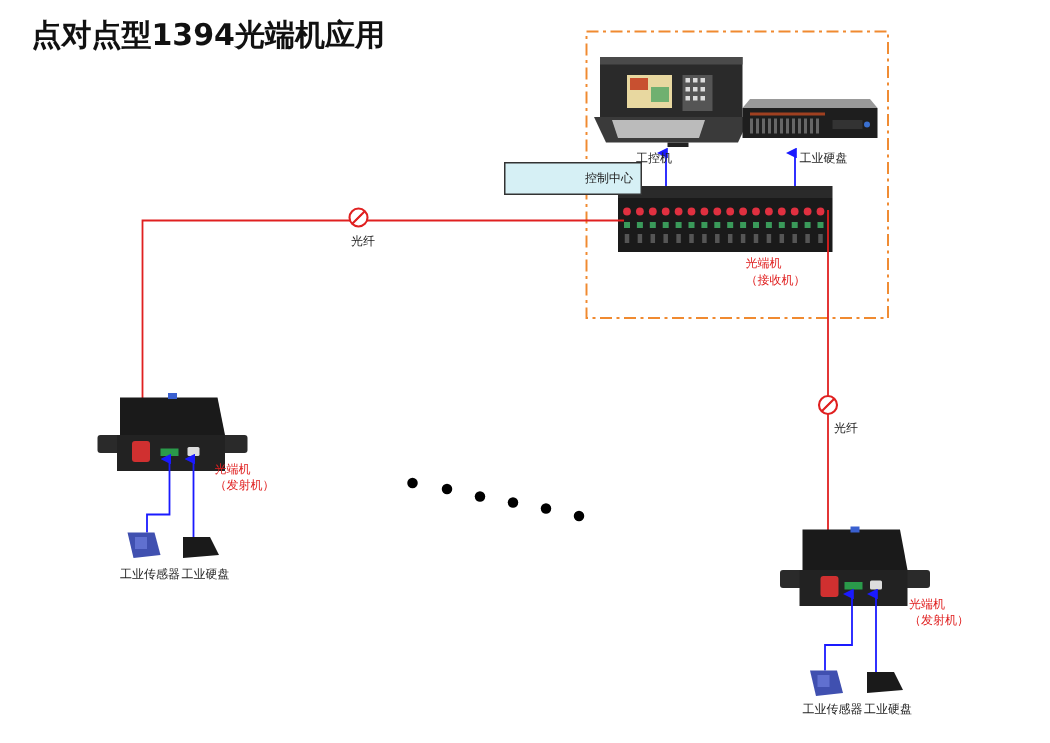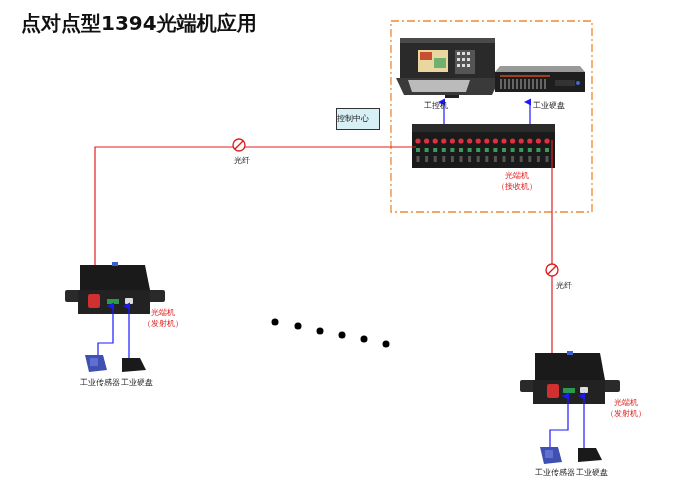--- a/index.html
+++ b/index.html
@@ -1,21 +1,21 @@
 <!DOCTYPE html>
 <html><head>
 <meta charset="utf-8">
 <style>
   html, body { margin:0; padding:0; background:#ffffff; }
   body { width:700px; height:495px; position:relative; overflow:hidden; font-family:"DejaVu Sans", sans-serif; }
   .title { position:absolute; left:21px; top:10px; font-size:20px; font-weight:bold; color:#111; letter-spacing:0px; font-family:"DejaVu Sans", sans-serif; }
   svg.diagram { position:absolute; left:0; top:0; }
   .lbl { position:absolute; font-size:8px; color:#222; font-family:"DejaVu Serif", serif; white-space:nowrap; }
-  .lbl.red { color:#e02020; text-align:center; line-height:11px; }
-  .ctrl-box { position:absolute; left:336px; top:108px; width:42px; height:20px; background:#d6f0f5; border:1px solid #333; font-size:8px; text-align:left; line-height:20px; color:#222; font-family:"DejaVu Serif", serif; }
+  .lbl.red { color:#e02020; line-height:11px; }
+  .ctrl-box { position:absolute; left:336px; top:108px; width:42px; height:20px; background:#d6f0f5; border:1px solid #333; font-size:8px; text-align:center; line-height:20px; color:#222; font-family:"DejaVu Serif", serif;padding-left:48px; }
 </style>
 </head>
 <body>
 
 <div class="title">点对点型1394光端机应用</div>
 
 <svg class="diagram" width="700" height="495" viewBox="0 0 700 495">
   <defs>
     <marker id="arrB" markerWidth="6" markerHeight="6" refX="3" refY="5" orient="auto-start-reverse">
       <path d="M0,6 L3,0 L6,6 z" fill="#1a1aff"></path>

